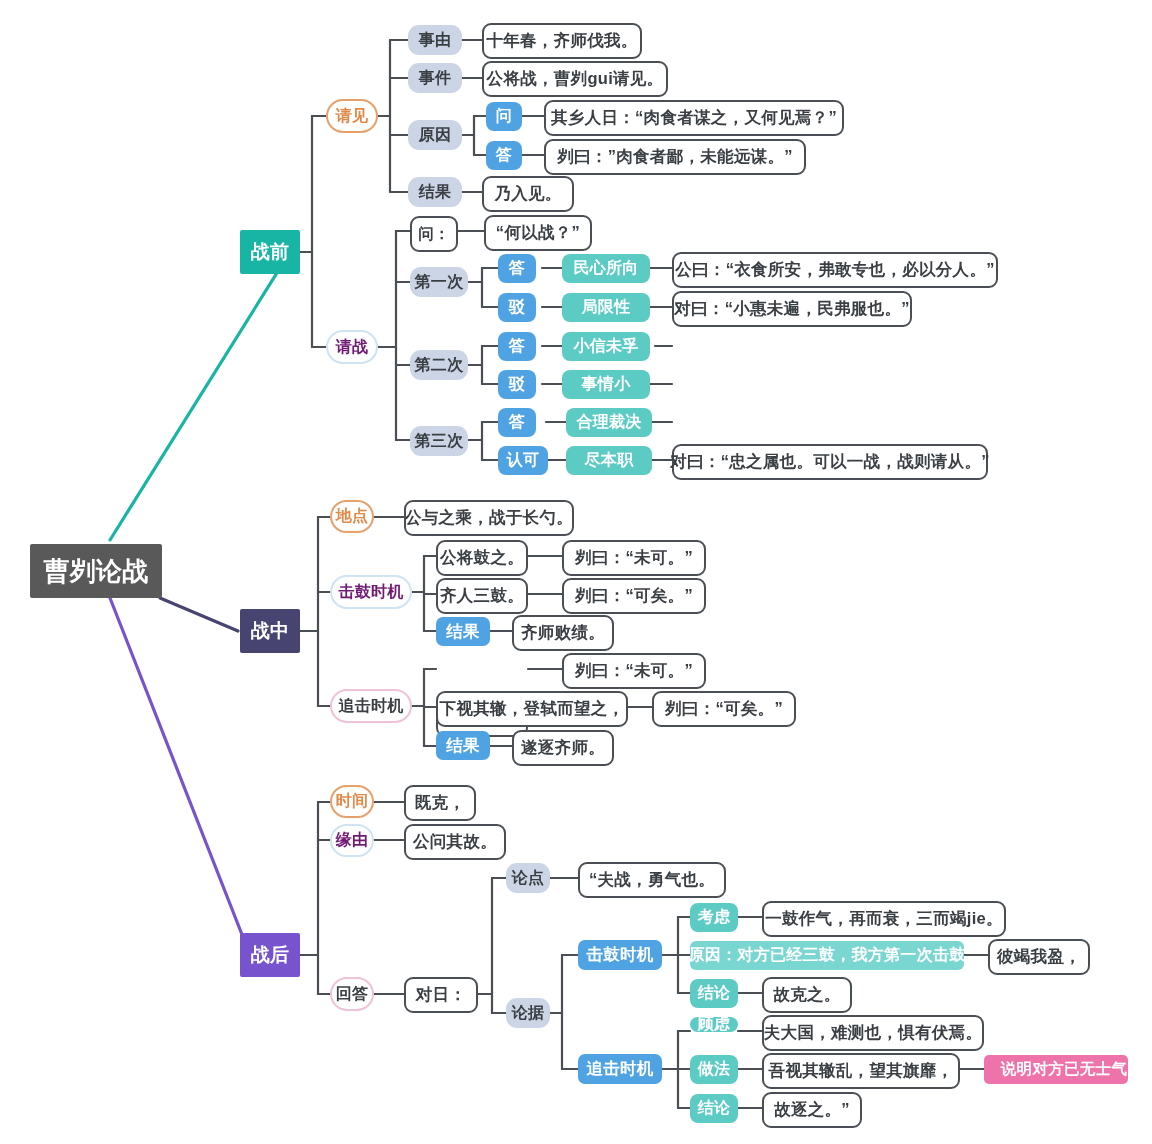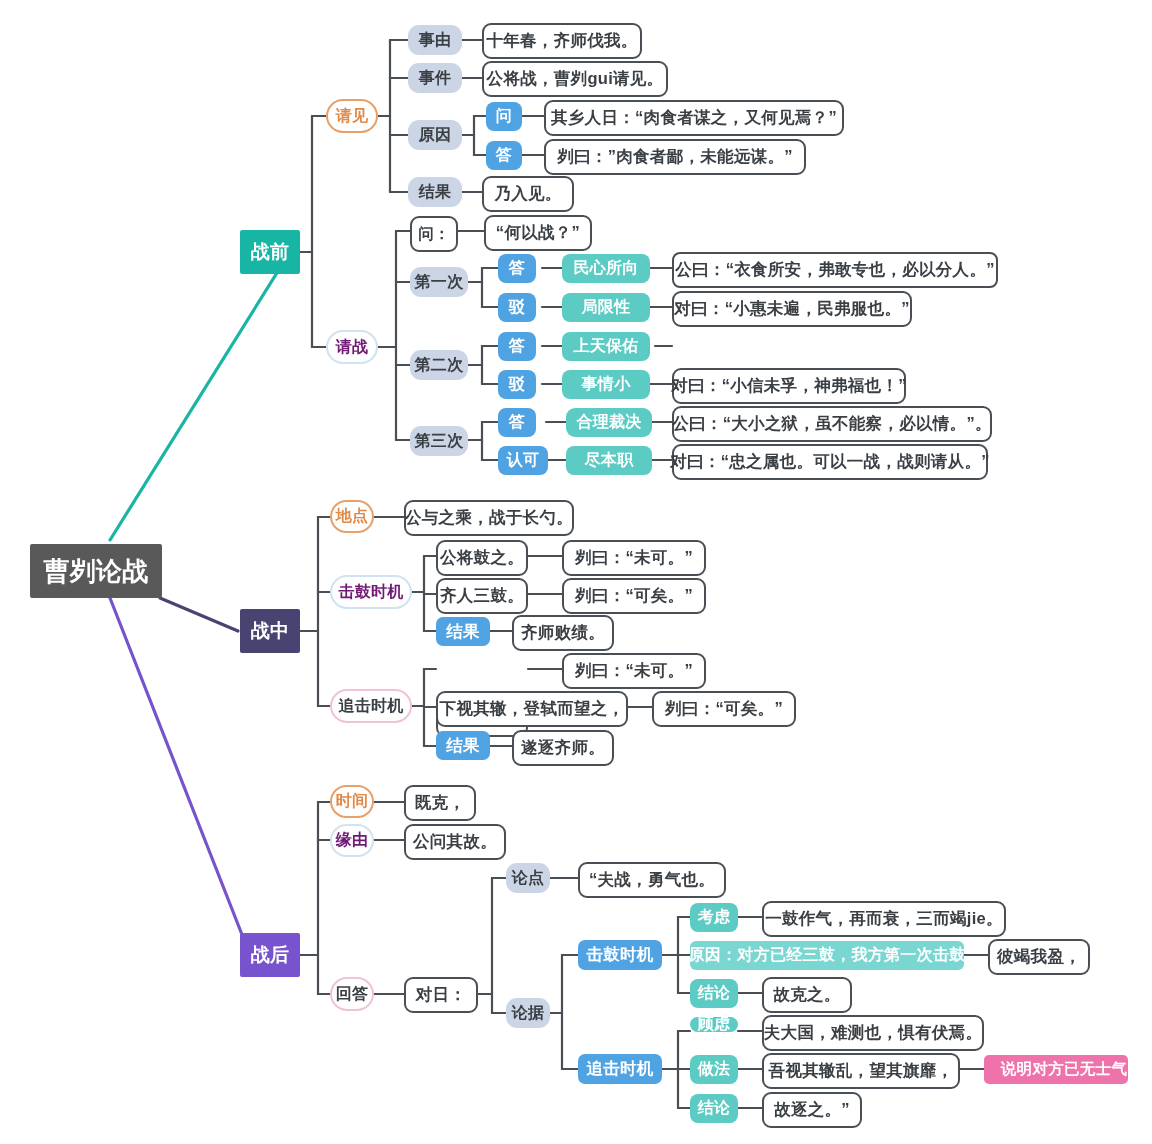--- a/index.html
+++ b/index.html
@@ -223,36 +223,34 @@
   <div class="node n-plain" style="left:482px;top:176px;width:92px;height:33px;">乃入见。</div>
 
   <div class="node n-outline lightblue" style="left:326px;top:330px;width:52px;height:34px;">请战</div>
 
   <div class="node n-plain small" style="left:410px;top:216px;width:48px;height:32px;">问：</div>
   <div class="node n-plain" style="left:484px;top:215px;width:108px;height:33px;">“何以战？”</div>
 
   <div class="node n-greypill" style="left:410px;top:267px;width:58px;height:30px;">第一次</div>
   <div class="node n-blue" style="left:498px;top:254px;width:38px;height:29px;">答</div>
   <div class="node n-teal" style="left:562px;top:254px;width:88px;height:29px;">民心所向</div>
-  <div class="node n-plain" style="left:672px;top:252px;width:326px;height:33px;border-radius:8px;">公曰：“衣食所安，弗敢专也，必以分人。”</div>
+  <div class="node n-plain" style="left:672px;top:252px;width:326px;height:33px;">公曰：“衣食所安，弗敢专也，必以分人。”</div>
   <div class="node n-blue" style="left:498px;top:293px;width:38px;height:29px;">驳</div>
   <div class="node n-teal" style="left:562px;top:293px;width:88px;height:29px;">局限性</div>
   <div class="node n-plain" style="left:672px;top:291px;width:240px;height:33px;">对曰：“小惠未遍，民弗服也。”</div>
 
   <div class="node n-greypill" style="left:410px;top:350px;width:58px;height:30px;">第二次</div>
   <div class="node n-blue" style="left:498px;top:332px;width:38px;height:29px;">答</div>
-  <div class="node n-teal" style="left:562px;top:332px;width:88px;height:29px;">上天保佑</div>
+  <div class="node n-teal" style="left:562px;top:332px;width:88px;height:29px;">小信未孚</div>
   <div class="node n-blue" style="left:498px;top:370px;width:38px;height:29px;">驳</div>
   <div class="node n-teal" style="left:562px;top:370px;width:88px;height:29px;">事情小</div>
-  <div class="node n-plain" style="left:672px;top:368px;width:234px;height:33px;">对曰：“小信未孚，神弗福也！”</div>
 
   <div class="node n-greypill" style="left:410px;top:426px;width:58px;height:30px;">第三次</div>
   <div class="node n-blue" style="left:498px;top:408px;width:38px;height:29px;">答</div>
-  <div class="node n-teal" style="left:566px;top:408px;width:86px;height:29px;border-radius:9px;">合理裁决</div>
-  <div class="node n-plain" style="left:672px;top:406px;width:320px;height:33px;">公曰：“大小之狱，虽不能察，必以情。”。</div>
+  <div class="node n-teal" style="left:566px;top:408px;width:86px;height:29px;">合理裁决</div>
   <div class="node n-blue" style="left:498px;top:446px;width:50px;height:29px;">认可</div>
   <div class="node n-teal" style="left:566px;top:446px;width:86px;height:29px;">尽本职</div>
   <div class="node n-plain" style="left:672px;top:444px;width:316px;height:33px;">对曰：“忠之属也。可以一战，战则请从。”</div>
 
   <div class="node n-outline orange" style="left:330px;top:500px;width:44px;height:33px;">地点</div>
   <div class="node n-plain" style="left:404px;top:500px;width:170px;height:33px;">公与之乘，战于长勺。</div>
 
   <div class="node n-outline lightblue" style="left:330px;top:575px;width:82px;height:34px;">击鼓时机</div>
   <div class="node n-plain" style="left:436px;top:540px;width:92px;height:33px;">公将鼓之。</div>
   <div class="node n-plain" style="left:562px;top:540px;width:144px;height:33px;">刿曰：“未可。”</div>

